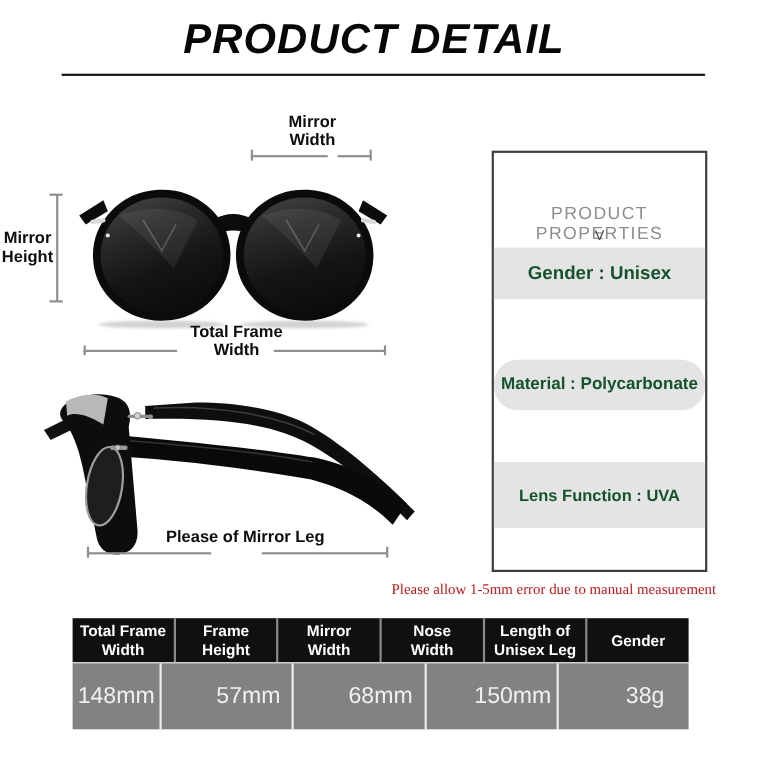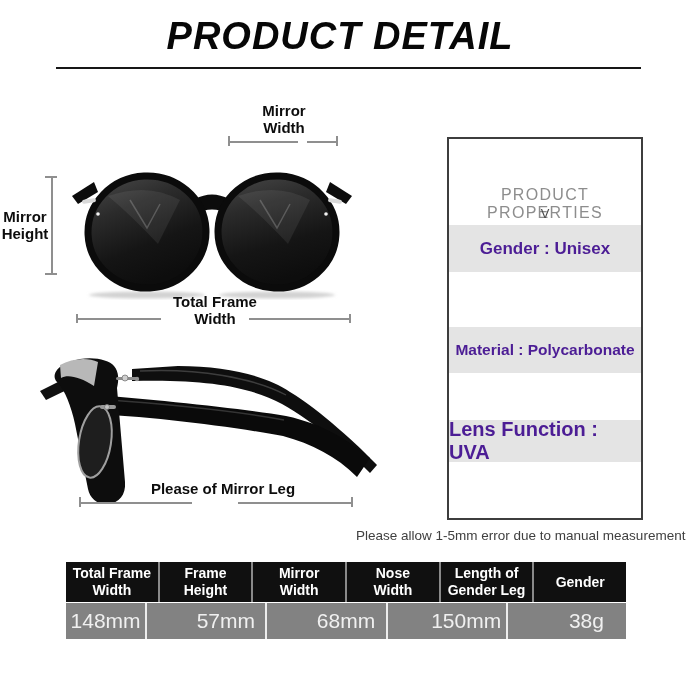--- a/index.html
+++ b/index.html
@@ -30,39 +30,39 @@
     position:absolute; top:47px; left:0; width:100%; text-align:center;
     font-size:16px; letter-spacing:1.3px; color:#8d8d8d;
   }
   .panel-chevron {
     position:absolute; top:67px; left:0; width:100%; text-align:center;
     font-size:13px; color:#4b4b4b;
   }
   .band {
     position:absolute; left:0; width:100%; background:#e4e4e4;
     display:flex; align-items:center; justify-content:center;
-    font-weight:bold; color:#4c1d95;
+    font-weight:bold; color:#14532d;
   }
   .band-1 { top:86px;  height:47px; font-size:17px; }
-  .band-2 { top:188px; height:46px; font-size:15.5px; }
-  .band-3 { top:281px; height:42px; font-size:20px; }
-
-  
-  .note { position:absolute; left:356px; top:528px; font-size:13.5px; color:#404040; }
+  .band-2 { top:188px; height:46px; font-size:15.5px;border-radius:22px; }
+  .band-3 { top:281px; height:60px; font-size:15px; }
+
+  
+  .note { position:absolute; left:356px; top:528px; font-size:13.5px; color:#b91c1c;font-family:Liberation Serif, serif; }
 
   
   .spec-table { position:absolute; left:66px; top:562px; width:560px; }
   .spec-head { display:flex; height:40px; background:#101010; }
   .spec-head .cell {
     flex:1; display:flex; flex-direction:column; align-items:center; justify-content:center;
     color:#ffffff; font-weight:bold; font-size:14px; line-height:17px;
     border-right:2px solid #8a8a8a; text-align:center;
   }
   .spec-head .cell:last-child { border-right:none; }
-  .spec-vals { display:flex; height:36px; background:#828282; margin-top:1px;gap:39px; }
+  .spec-vals { display:flex; height:60px; background:#828282; margin-top:1px;gap:39px; }
   .spec-vals .cell {
     flex:1; display:flex; align-items:center; justify-content:center;
     color:#f0f0f0; font-size:21px; border-right:2px solid #ededed;
   }
   .spec-vals .cell:last-child { border-right:none; }
 
   svg { position:absolute; }
 </style>
 </head>
 <body>
@@ -183,21 +183,21 @@
       <div class="cell">
         <div>Mirror</div>
         <div>Width</div>
       </div>
       <div class="cell">
         <div>Nose</div>
         <div>Width</div>
       </div>
       <div class="cell">
         <div>Length of</div>
-        <div>Gender Leg</div>
+        <div>Unisex Leg</div>
       </div>
       <div class="cell">
         <div>Gender</div>
         <div></div>
       </div>
     </div>
     <div class="spec-vals">
       <div class="cell">148mm</div>
       <div class="cell">57mm</div>
       <div class="cell">68mm</div>

